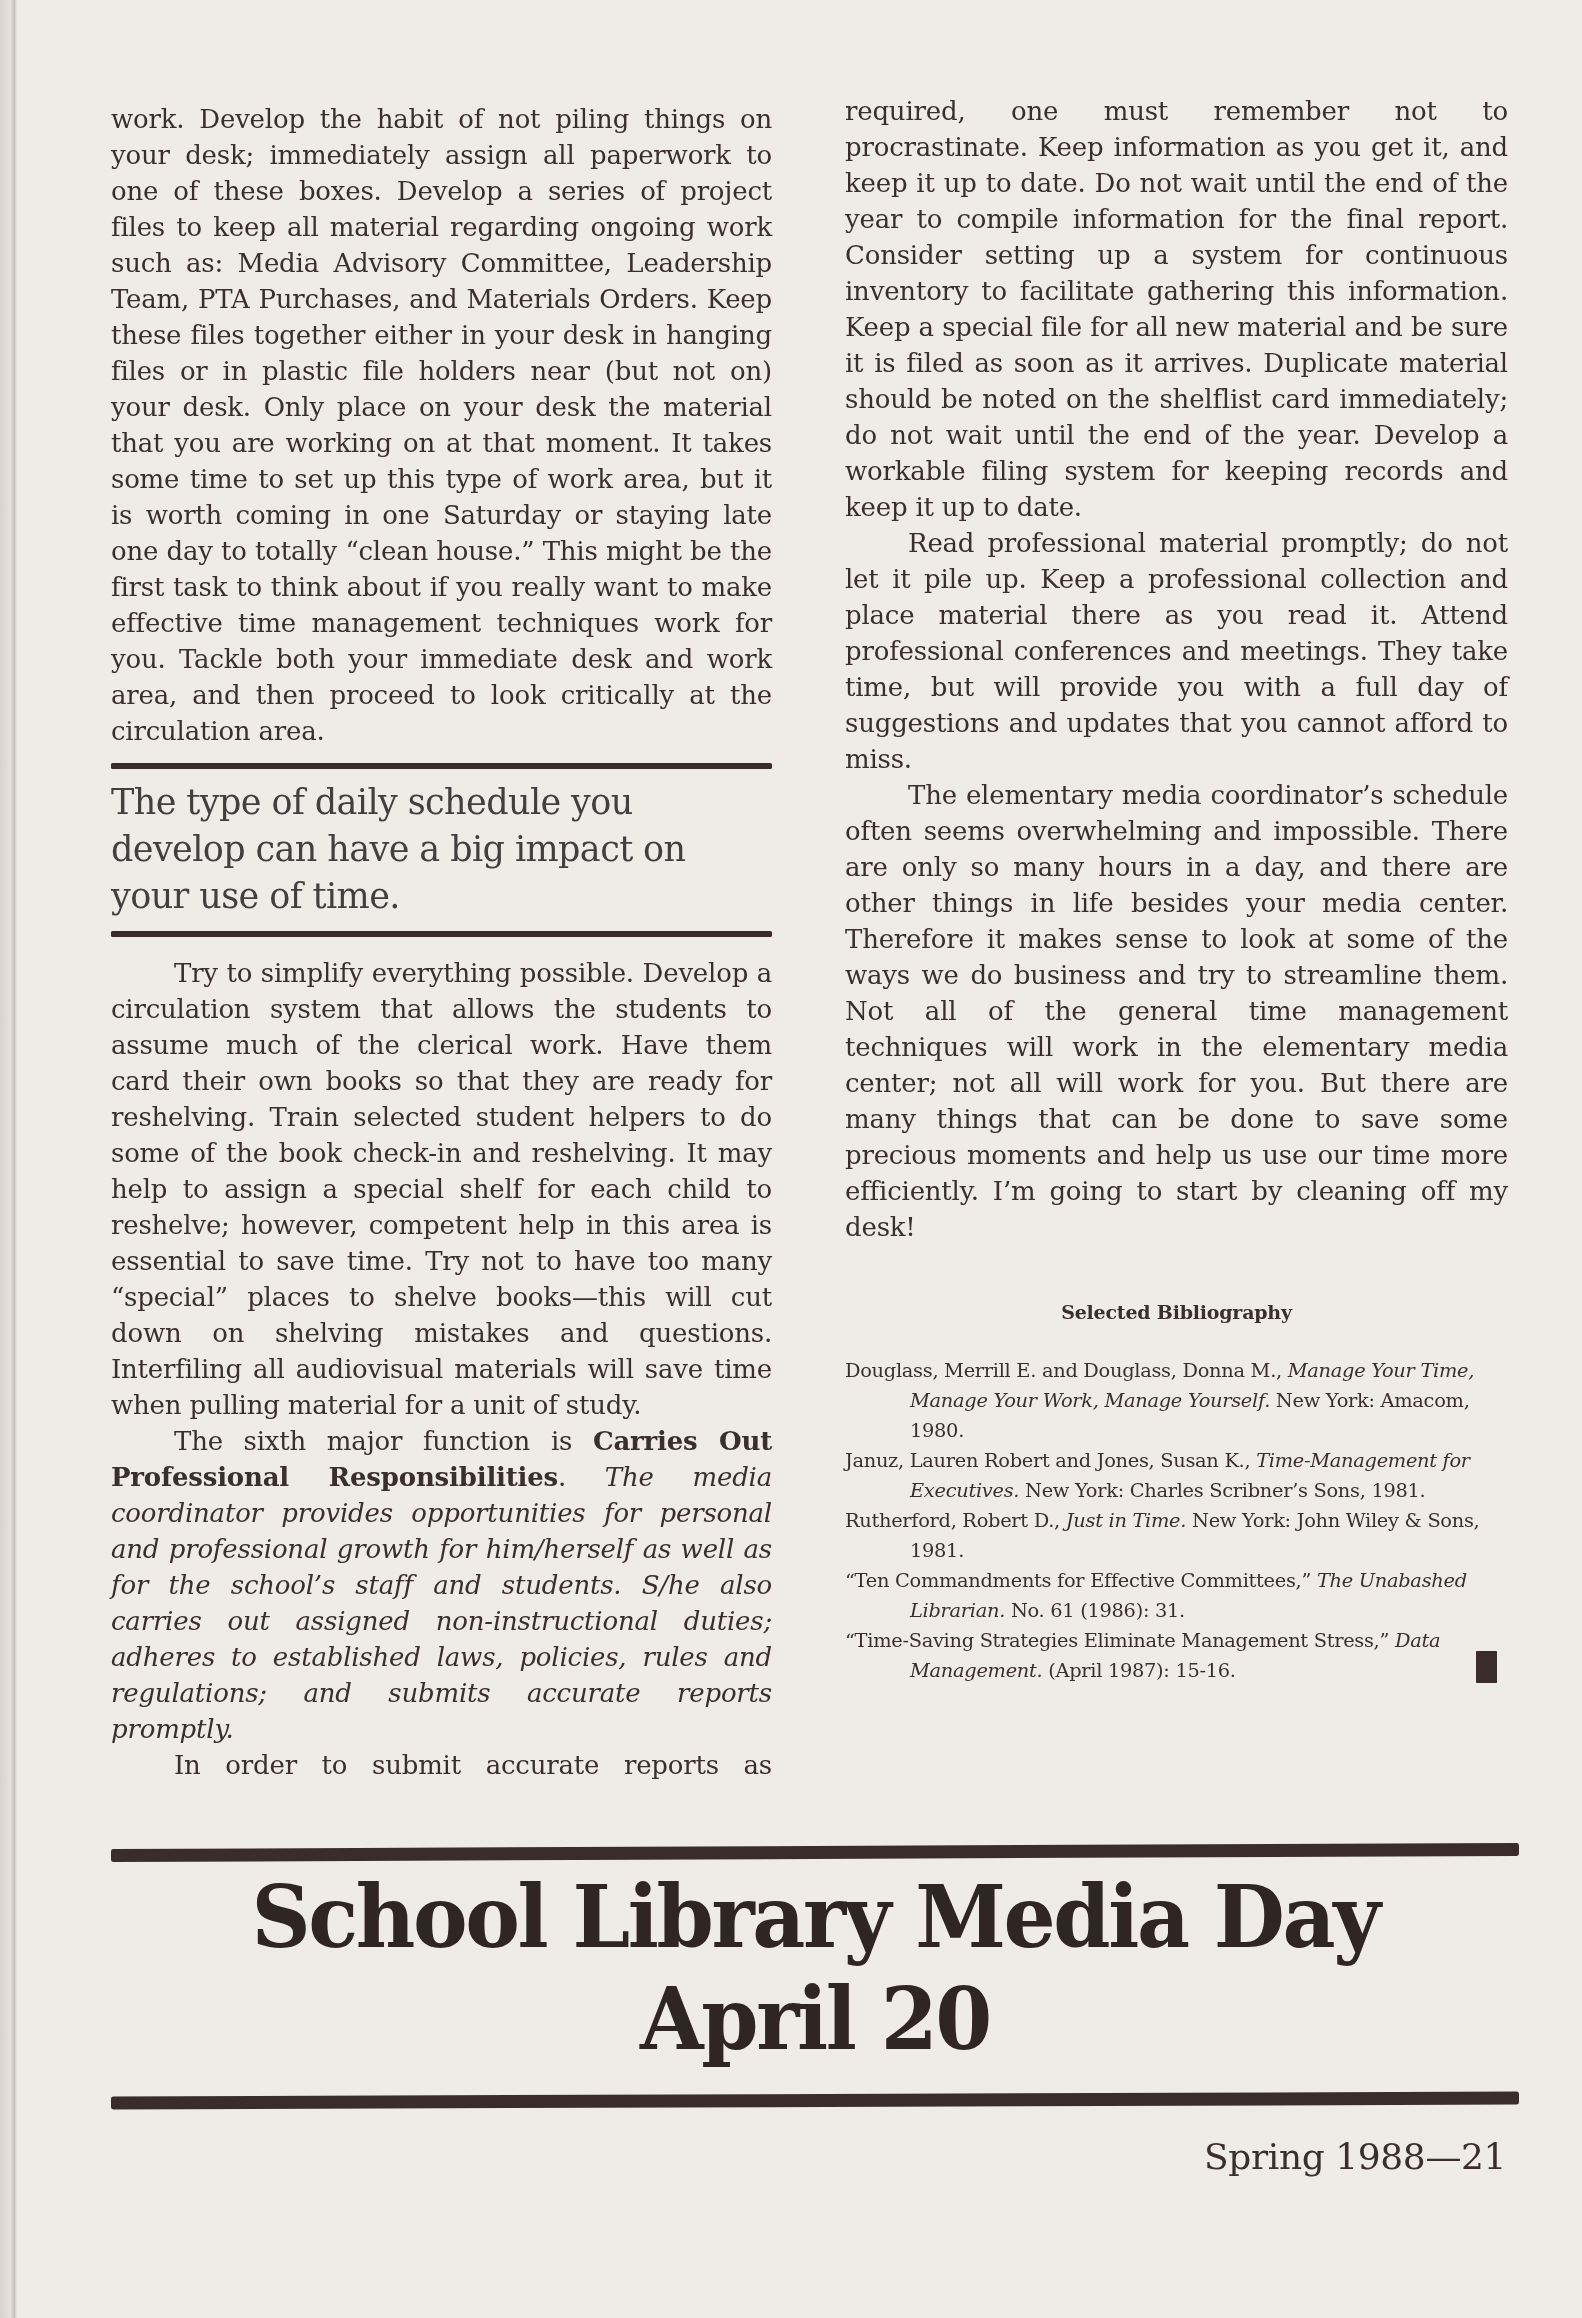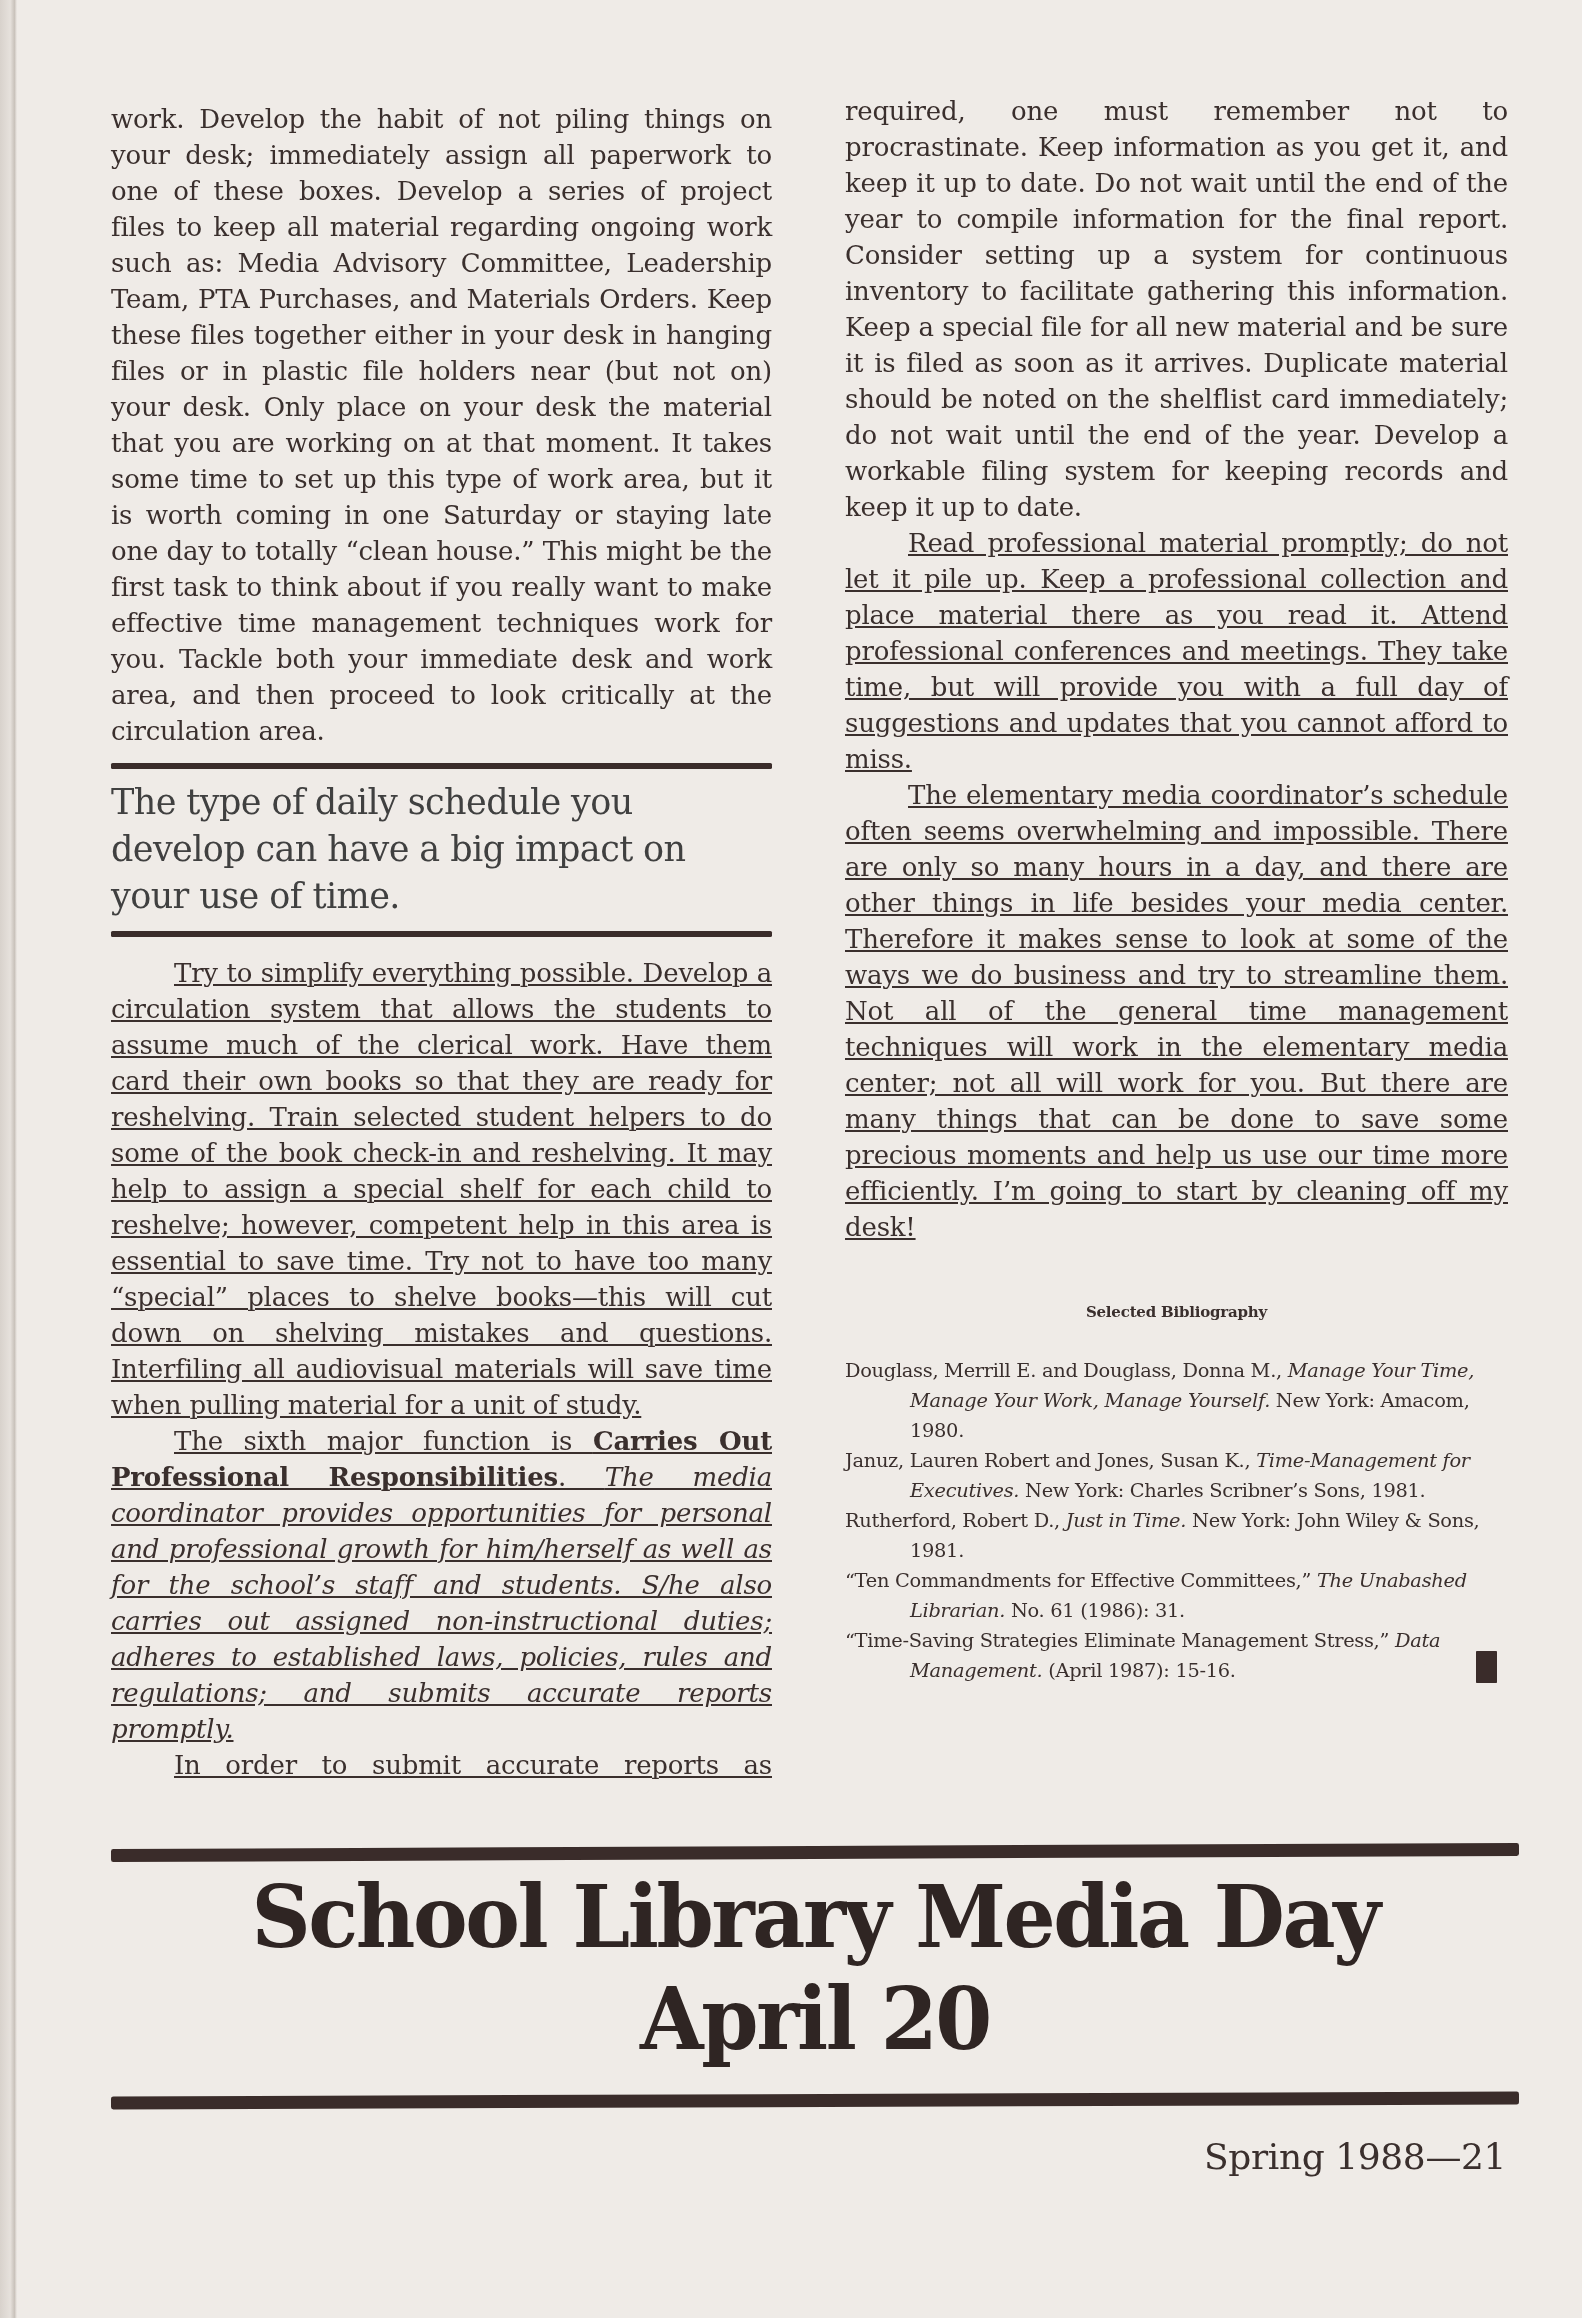--- a/index.html
+++ b/index.html
@@ -14,38 +14,38 @@
     background: linear-gradient(to right, #d8d2cc 0%, #e6e1dc 60%, #c9c2bb 85%, #efebe7 100%);
   }
   .col {
     position: absolute; top: 101px;
     font-size: 26px; line-height: 36px; text-align: justify;
     letter-spacing: -0.2px;
   }
   .col.left  { left: 111px;  width: 661px; }
   .col.right { left: 845px; width: 663px; top: 93px; }
   .col p { margin: 0; }
-  .indent { text-indent: 63px; text-decoration: underline; }
+  .indent { text-indent: 63px; }
   .b { font-weight: bold; }
   .i { font-style: italic; }
   .rule {
     height: 6.3px; background: #3a2c2a; border-radius: 1.6px;
   }
   .pull {
     margin: 14.2px 0 0 0;
   }
   .pull .rule.top { margin-bottom: 9.5px; }
   .pull .rule.bot { margin-top: 11px; margin-bottom: 17.4px; }
   .pull-text {
     font-family: "DejaVu Serif", serif; font-weight: normal;
     font-size: 35px; line-height: 47px; text-align: left; letter-spacing: -0.6px;
     color: #404040;
   }
   .biblio-title {
-    text-align: center; font-weight: bold; font-size: 15px; line-height: 24px;
+    text-align: center; font-weight: bold; font-size: 19px; line-height: 24px;
     margin: 55px 0 32px 0; letter-spacing: -0.2px;
   }
   .biblio { font-size: 19.4px; line-height: 30px; letter-spacing: -0.3px; text-align: left; }
   .bib-entry { padding-left: 65px; text-indent: -65px; margin: 0 0 4.7px 0; position: relative; }
   .logo {
     position: absolute; right: 11px; bottom: 3.2px; width: 20.6px; height: 32px;
     background: #3a2c2a; color: #efebe7; font-size: 14.2px; line-height: 14.2px;
     display: flex; flex-direction: column; align-items: center; justify-content: center;
     font-family: "DejaVu Sans", sans-serif; border-radius: 0.8px;
   }

